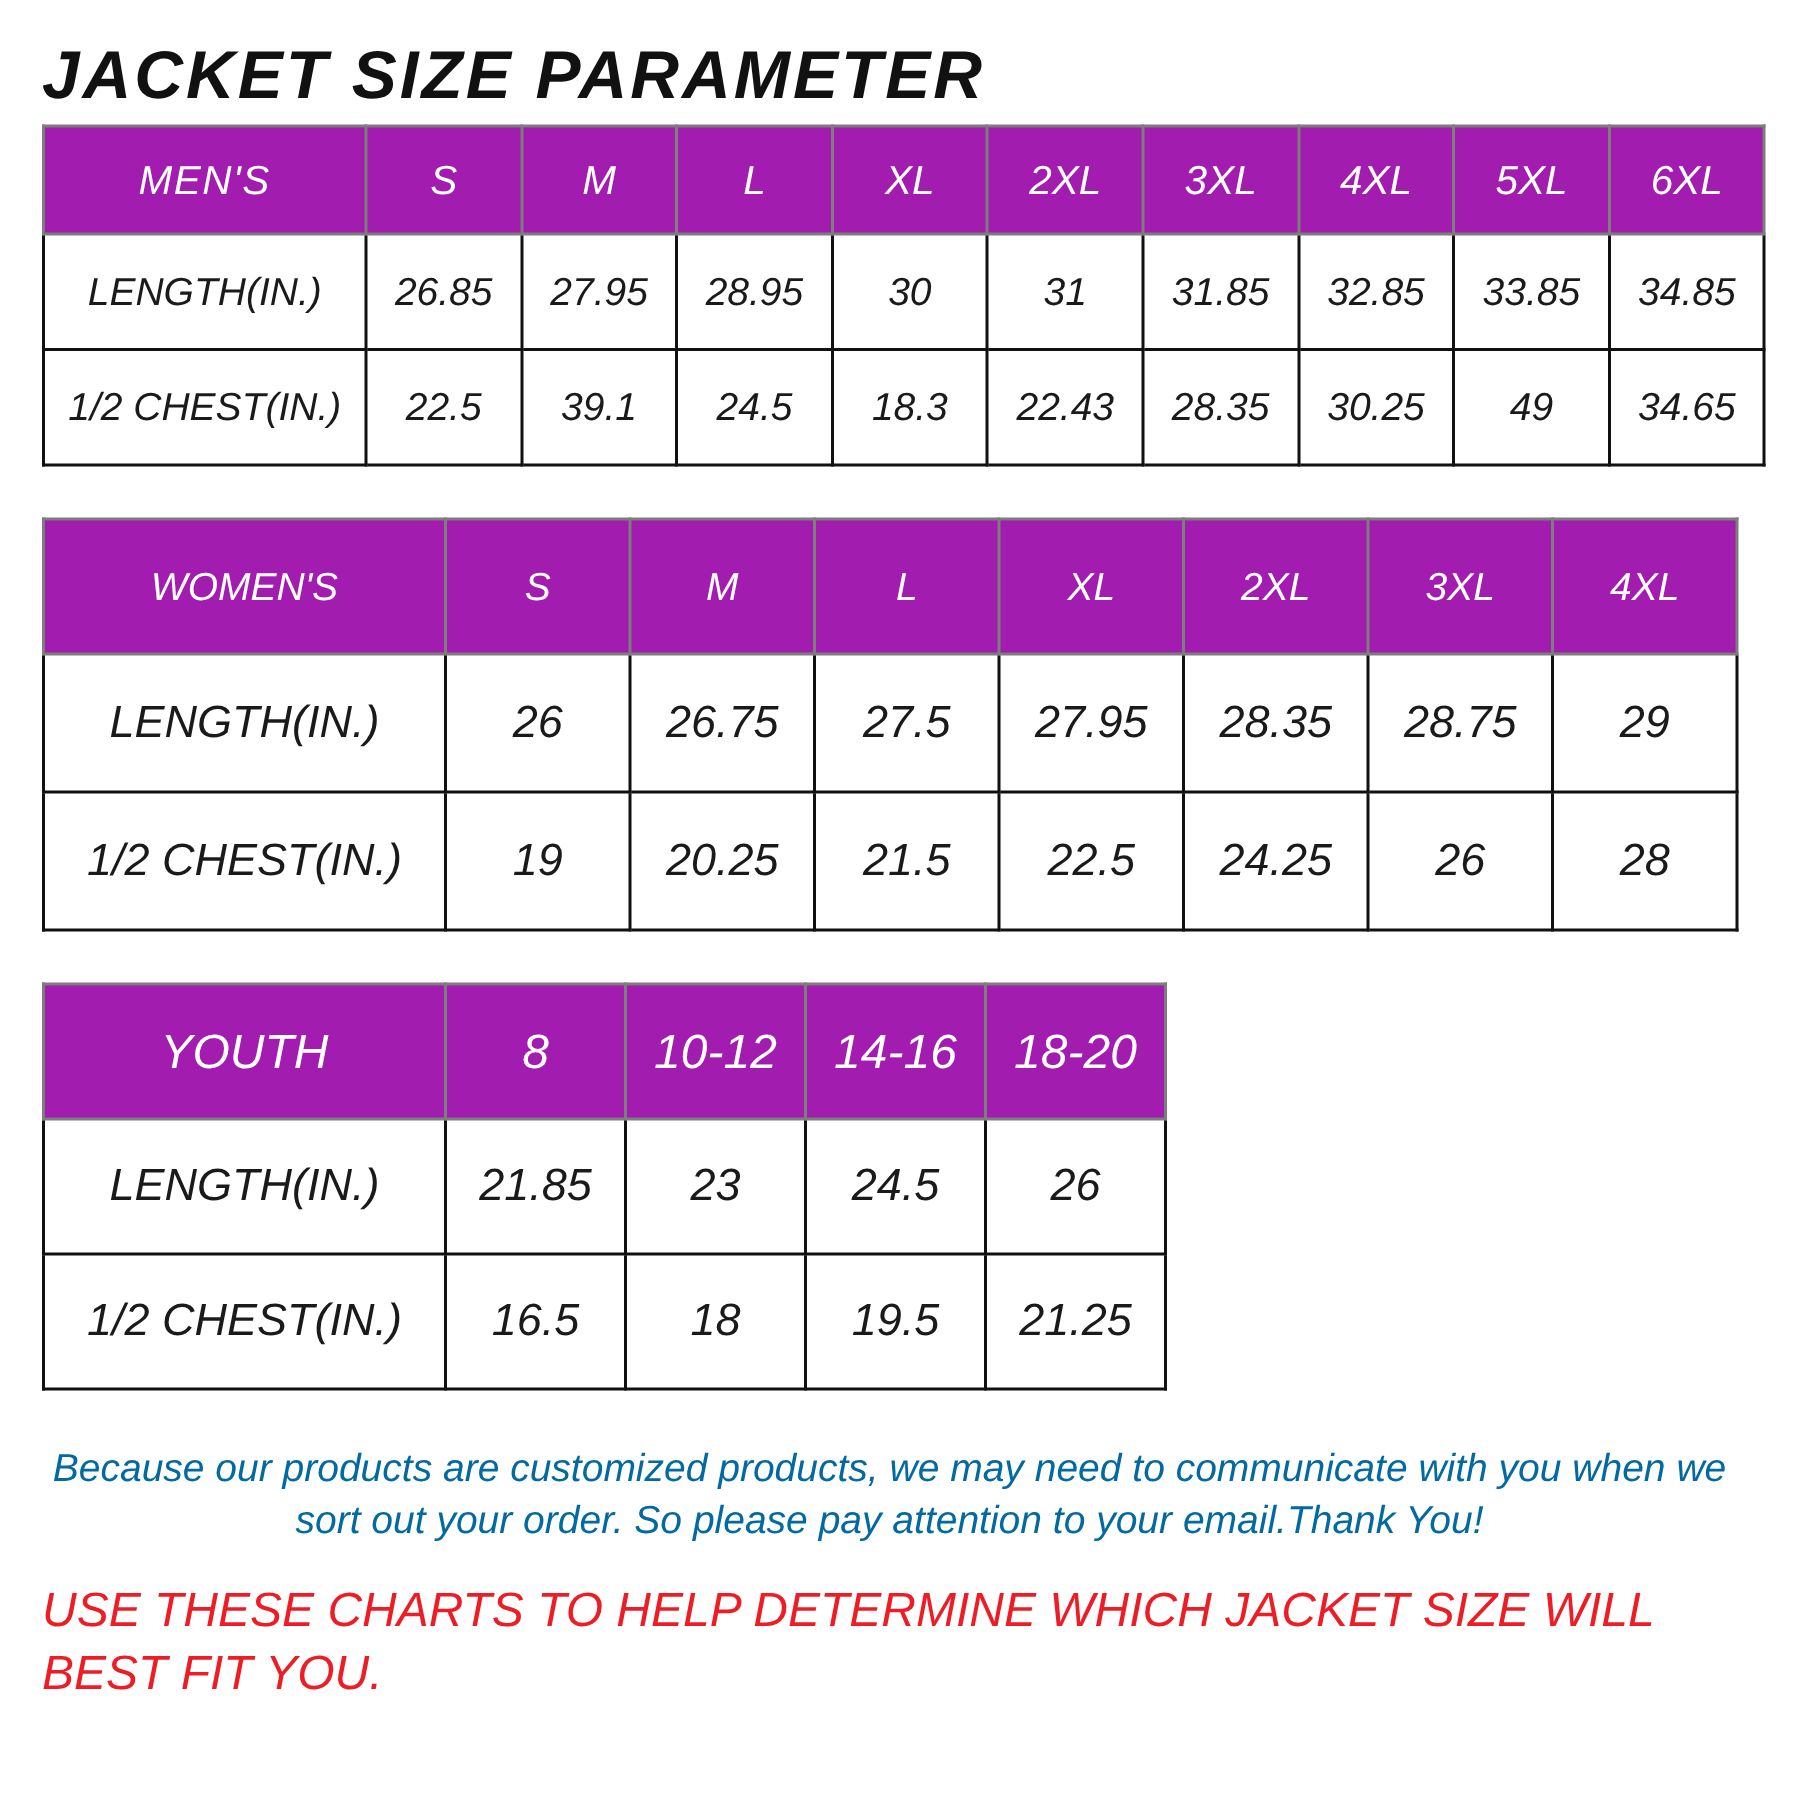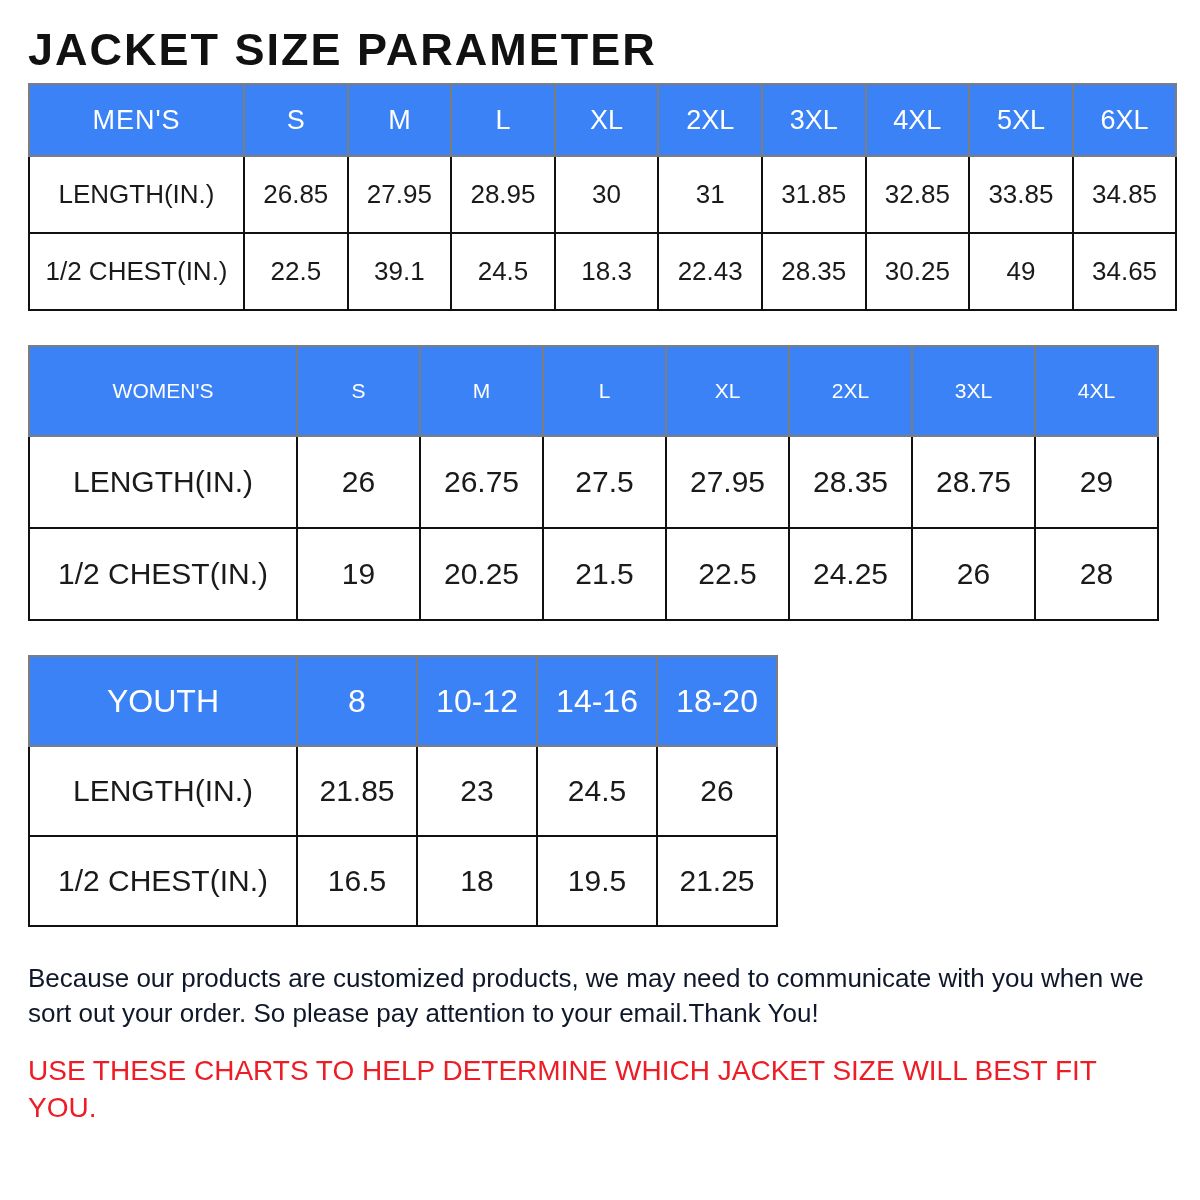--- a/index.html
+++ b/index.html
@@ -13,20 +13,21 @@
     font-family: "Liberation Sans", sans-serif;
     color: #1a1a1a;
     overflow: hidden;
   }
   .page {
     width: 1200px;
     height: 905px;
     box-sizing: border-box;
     padding: 26px 28px 0 28px;
     position: relative;
+    font-style: italic;
   }
   .main-title {
     font-size: 45px;
     font-weight: bold;
     letter-spacing: 2px;
     color: #111111;
     margin: 0 0 10px 0;
     line-height: 1.05;
   }
   .note {
@@ -44,60 +45,61 @@
   table.size-table td,
   table.size-table th {
     border: 2px solid #111111;
     text-align: center;
     vertical-align: middle;
     font-weight: normal;
     color: #1a1a1a;
     background: #ffffff;
   }
   table.size-table thead td {
-    background: #3b82f6;
+    background: #a21caf;
     color: #ffffff;
     border-color: #7d7d7d;
   }
   
   .men-table { width: 1148px; }
   .men-table thead td { height: 68px; font-size: 27px; }
   .men-table thead td.rowlabel { font-size: 27px; letter-spacing: 1px; }
   .men-table tbody td { height: 73px; font-size: 26px; }
   .men-table tbody td.rowlabel { font-size: 26px; }
   .men-table col.c-label { width: 215px; }
   .men-table col.c-size  { width: 103.6px; }
 
   
   .women-table { width: 1130px; }
-  .women-table thead td { height: 86px; font-size: 21px; }
+  .women-table thead td { height: 86px; font-size: 26px; }
   .women-table tbody td { height: 88px; font-size: 30px; }
   .women-table col.w-label { width: 268px; }
   .women-table col.w-size  { width: 123px; }
 
   
   .youth-table { width: 750px; padding-left: 40px; }
   .youth-table thead td { height: 86px; font-size: 32px; }
   .youth-table tbody td { height: 86px; font-size: 30px; }
   .youth-table col.y-label { width: 268px; }
   .youth-table col.y-size  { width: 120px; }
 
   .footer {
     margin-top: 6px;
   }
   .footer-para {
-    color: #0f172a;
+    color: #0369a1;
     font-size: 26px;
     line-height: 1.35;
     margin: 0 0 22px 0;
     max-width: 1130px;
+    text-align: center;
   }
   .footer-note {
     color: #ee1c25;
-    font-size: 28px;
+    font-size: 32px;
     line-height: 1.3;
     margin: 0;
   }
 </style>
 </head>
 <body>
 
 <div class="page">
 
   <h1 class="main-title">JACKET SIZE PARAMETER</h1>

